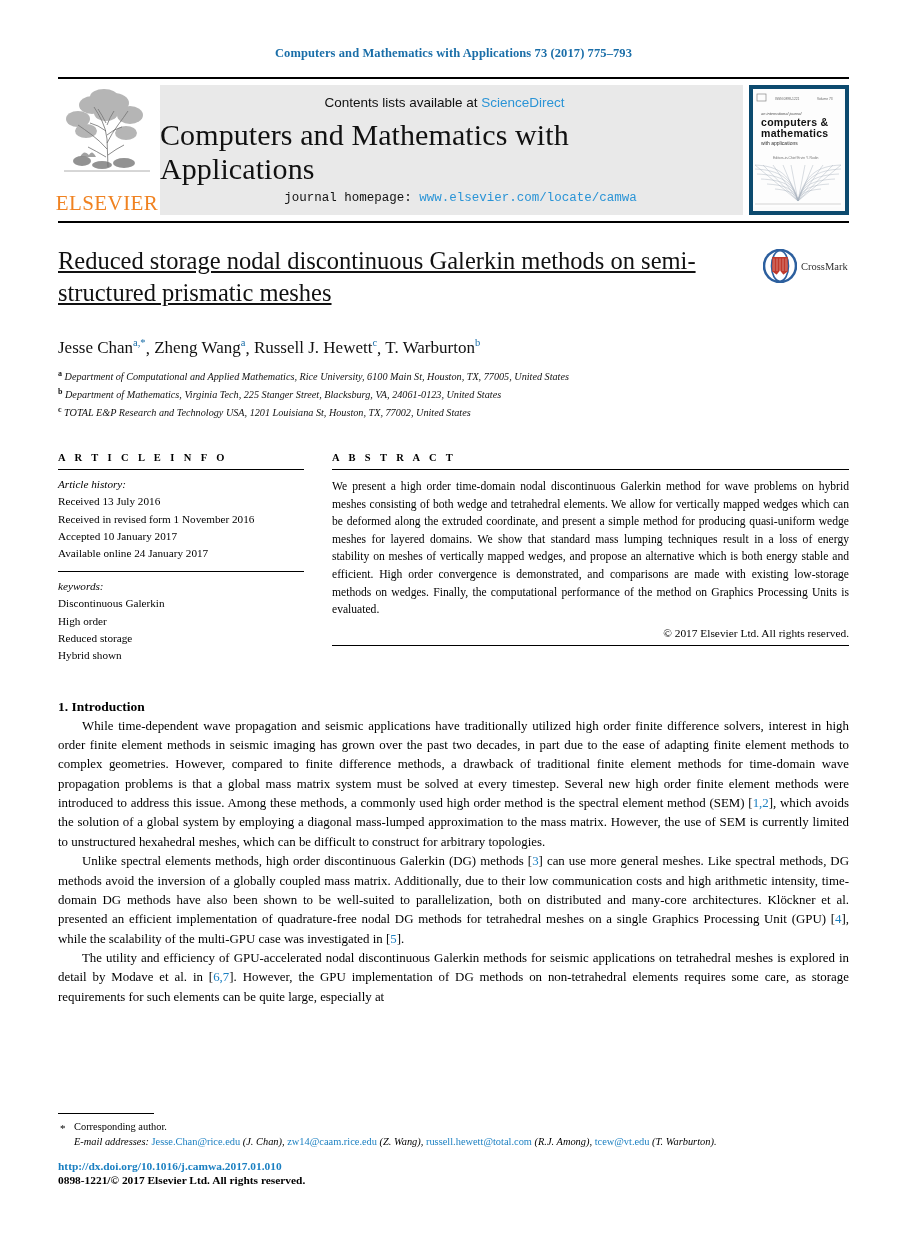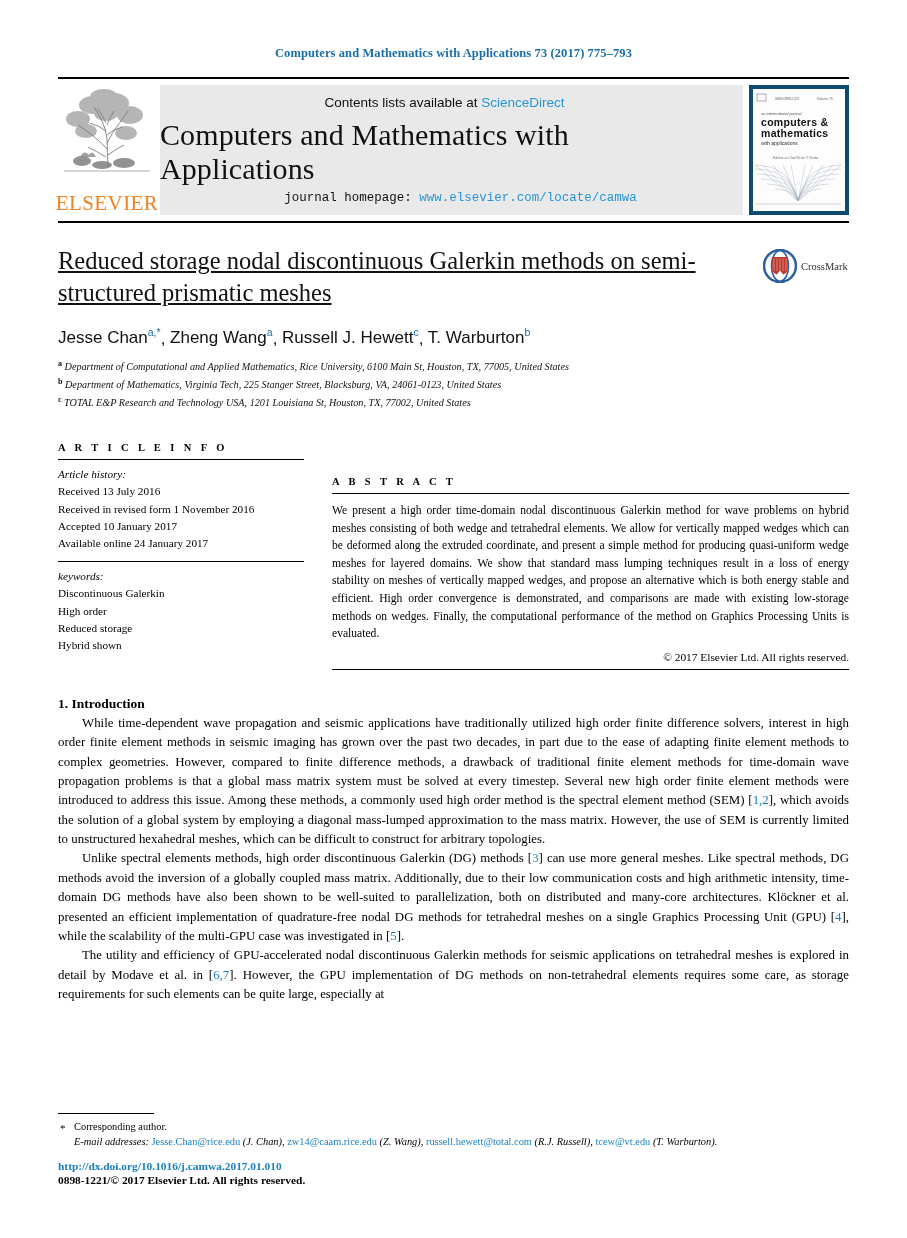--- a/index.html
+++ b/index.html
@@ -111,23 +111,23 @@
   .paper-title {
     font-family: "Liberation Serif", serif;
     font-size: 24.5px;
     line-height: 1.32;
     color: #111;
     margin: 0;
     font-weight: normal;
     text-decoration: underline;
   }
   .authors {
-    font-family: Liberation Sans, sans-serif;
+    font-family: Liberation Serif, serif;
     font-size: 17px;
-    margin-top: 17px;
+    margin-top: 28px;
     color: #111;
   }
   .aff-mark {
     color: #1a6ea8;
     font-size: 10.5px;
     vertical-align: super;
   }
   .affils {
     margin-top: 10px;
     font-family: "Liberation Serif", serif;
@@ -156,21 +156,21 @@
     color: #333;
   }
 
   
   .info-abstract {
     margin: 30px 58px 0 58px;
     display: flex;
     gap: 28px;
   }
   .info-col { flex: 0 0 246px; width: 246px; }
-  .abs-col { flex: 1 1 auto; margin-top: 34px; }
+  .abs-col { flex: 1 1 auto; }
   .sec-head {
     font-family: "Liberation Serif", serif;
     font-weight: bold;
     font-size: 10.5px;
     letter-spacing: 3.4px;
     color: #000;
     margin-bottom: 6px;
   }
   .rule { border-top: 1.6px solid #000; }
   .rule-thin { border-top: 1px solid #000; }
@@ -409,21 +409,21 @@
   </div>
 
   <div class="footnotes">
     <div class="fn-rule"></div>
     <div class="fn-line">
       <span class="fn-star">*</span>
       <span>Corresponding author.</span>
     </div>
     <div class="fn-line fn-emails">
       <span>E-mail addresses:</span>
-      <span class="mail">Jesse.Chan@rice.edu</span><span> (J. Chan), </span><span class="mail">zw14@caam.rice.edu</span><span> (Z. Wang), </span><span class="mail">russell.hewett@total.com</span><span> (R.J. Russell), </span><span class="mail">tcew@vt.edu</span><span> (T. Warburton).</span>
+      <span class="mail">Jesse.Chan@rice.edu</span><span> (J. Chan), </span><span class="mail">zw14@caam.rice.edu</span><span> (Z. Wang), </span><span class="mail">russell.hewett@total.com</span><span> (R.J. Among), </span><span class="mail">tcew@vt.edu</span><span> (T. Warburton).</span>
     </div>
   </div>
 
   <div class="footer-block">
     <div class="doi">http://dx.doi.org/10.1016/j.camwa.2017.01.010</div>
     <div class="issn">0898-1221/© 2017 Elsevier Ltd. All rights reserved.</div>
   </div>
 
 </div>
 

